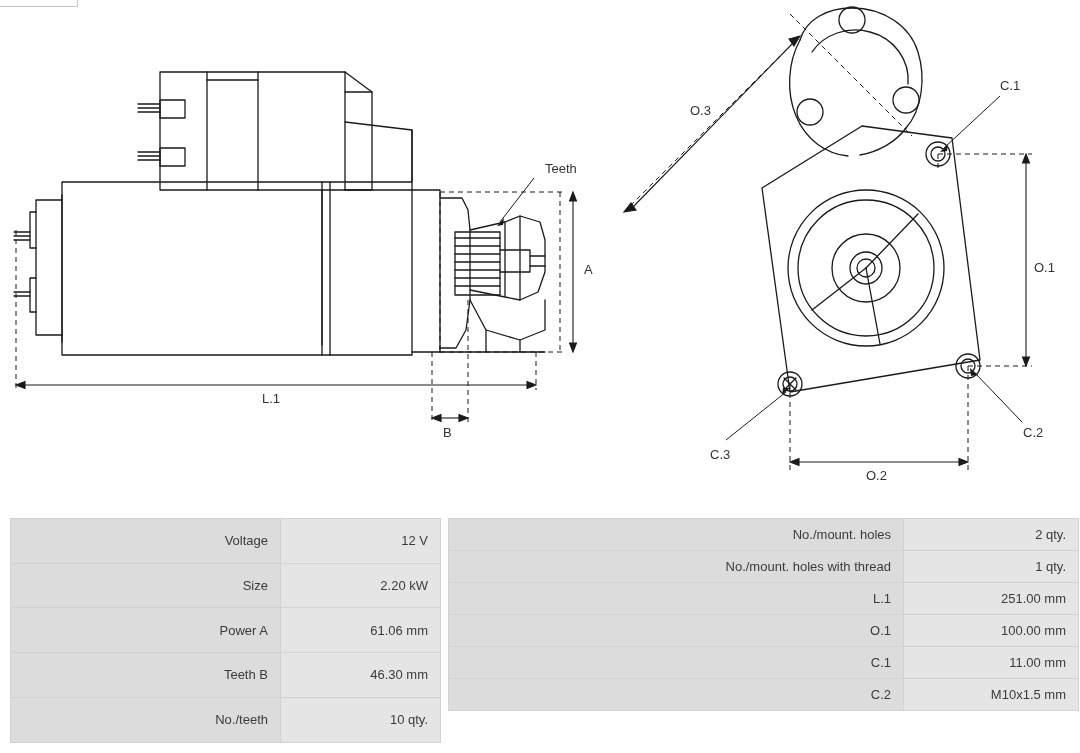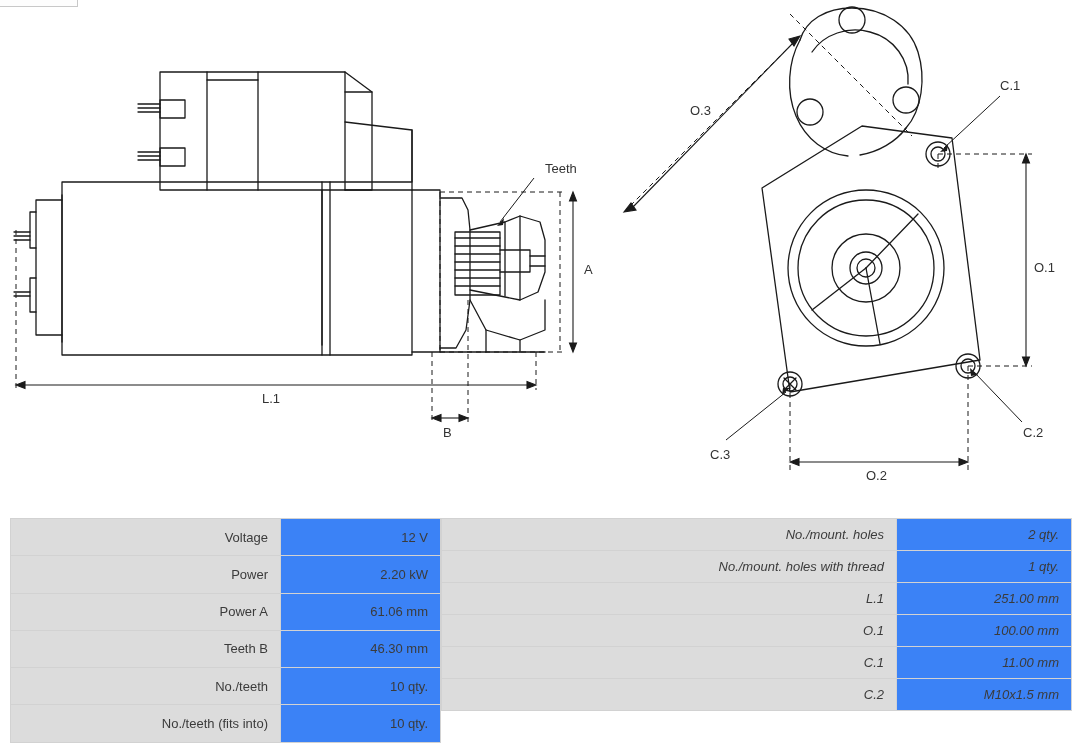--- a/index.html
+++ b/index.html
@@ -47,42 +47,42 @@
     color: #e8392f;
     letter-spacing: 0.2px;
     margin-top: 47px;
   }
   .tables {
     position: absolute;
     left: 10px;
     top: 518px;
     width: 1060px;
     display: flex;
-    gap: 0px;
+    gap: 7px;
   }
   table {
     border-collapse: collapse;
     table-layout: fixed;
   }
   table.left { width: 430px; }
-  table.right { width: 630px; font-style: italic; }
+  table.right { width: 630px; }
   td {
     border: 1px solid #d2d2d2;
     height: 32px;
     font-size: 13px;
     padding: 0 12px;
     box-sizing: border-box;
     color: #3b3b3b;
   }
   td.label {
     background: #dcdcdc;
     text-align: right;
   }
   td.value {
-    background: #3b82f6;
+    background: #e5e5e5;
     text-align: right;
   }
   table.left td.label { width: 270px; }
   table.left td.value { width: 160px; }
   table.right td.label { width: 455px; }
   table.right td.value { width: 175px; }
   td.empty {
     background: #ffffff;
     border: none;
   }
@@ -255,39 +255,35 @@
 
   <div class="tables">
 
     <table class="left">
       <tbody>
         <tr>
           <td class="label">Voltage</td>
           <td class="value">12 V</td>
         </tr>
         <tr>
-          <td class="label">Power</td>
+          <td class="label">Size</td>
           <td class="value">2.20 kW</td>
         </tr>
         <tr>
           <td class="label">Power A</td>
           <td class="value">61.06 mm</td>
         </tr>
         <tr>
           <td class="label">Teeth B</td>
           <td class="value">46.30 mm</td>
         </tr>
         <tr>
           <td class="label">No./teeth</td>
           <td class="value">10 qty.</td>
         </tr>
-        <tr>
-          <td class="label">No./teeth (fits into)</td>
-          <td class="value">10 qty.</td>
-        </tr>
       </tbody>
     </table>
 
     <table class="right">
       <tbody>
         <tr>
           <td class="label">No./mount. holes</td>
           <td class="value">2 qty.</td>
         </tr>
         <tr>

